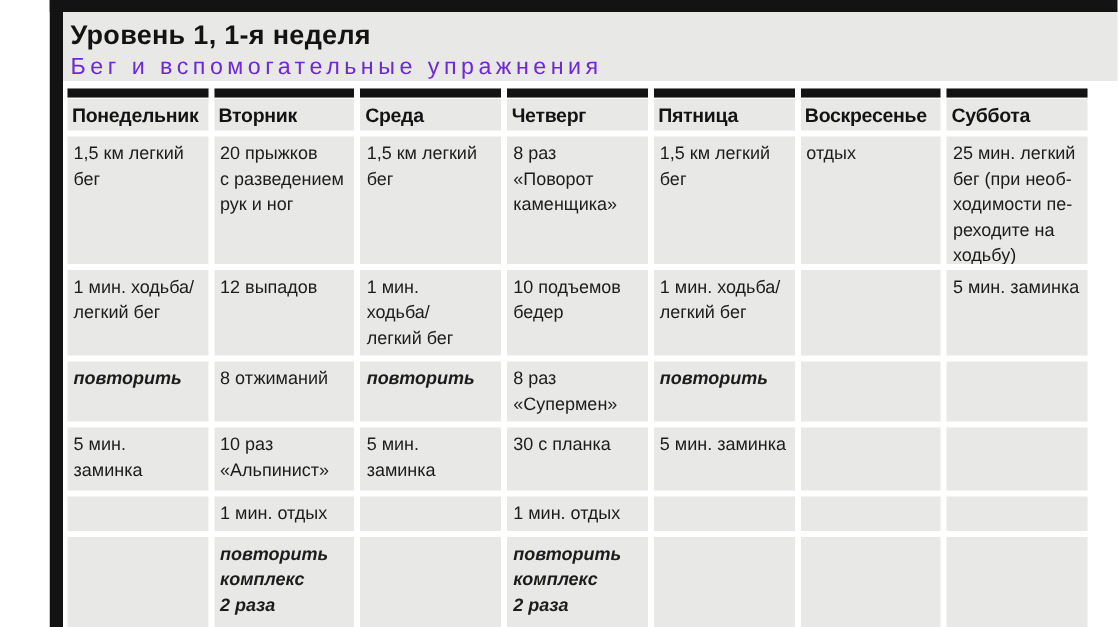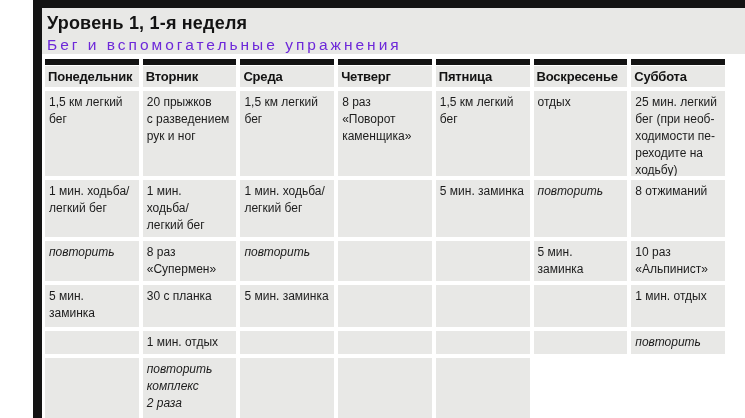--- a/index.html
+++ b/index.html
@@ -64,21 +64,21 @@
     overflow: hidden;
   }
   .cell {
     background: #e8e8e6;
     padding: 3px 3px 0 4px;
     font-size: 12px; line-height: 17px;
     color: #1c1c1c;
     white-space: pre-line;
     overflow: hidden;
   }
-  .em { font-style: italic; }
+  .em { font-style: italic; font-weight: bold; }
 </style>
 </head>
 <body>
 
 <div class="page">
   <div class="top-bar"></div>
   <div class="left-bar"></div>
 
   <div class="title-block">
     <h1 class="page-title">Уровень 1, 1-я неделя</h1>
@@ -109,23 +109,26 @@
 бег</div>
     <div class="cell">отдых</div>
     <div class="cell">25 мин. легкий
 бег (при необ-
 ходимости пе-
 реходите на
 ходьбу)</div>
 
     <div class="cell">1 мин. ходьба/
 легкий бег</div>
+    <div class="cell">12 выпадов</div>
     <div class="cell">1 мин.
 ходьба/
 легкий бег</div>
+    <div class="cell">10 подъемов
+бедер</div>
     <div class="cell">1 мин. ходьба/
 легкий бег</div>
     <div class="cell"></div>
     <div class="cell">5 мин. заминка</div>
 
     <div class="cell em">повторить</div>
     <div class="cell">8 отжиманий</div>
     <div class="cell em">повторить</div>
     <div class="cell">8 раз
 «Супермен»</div>

